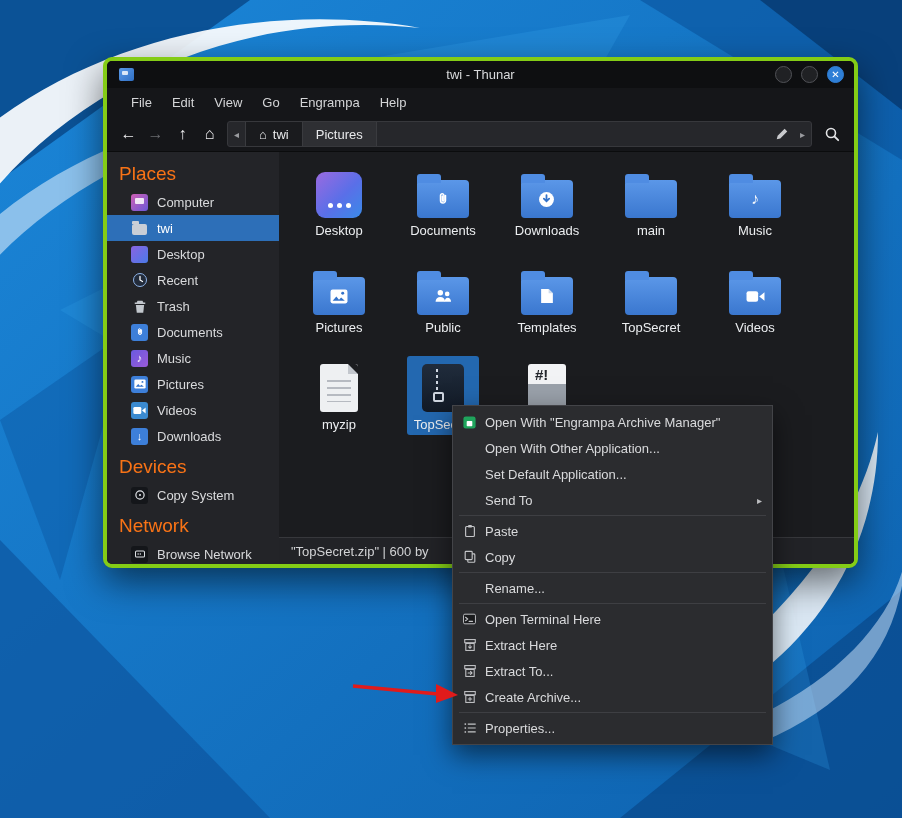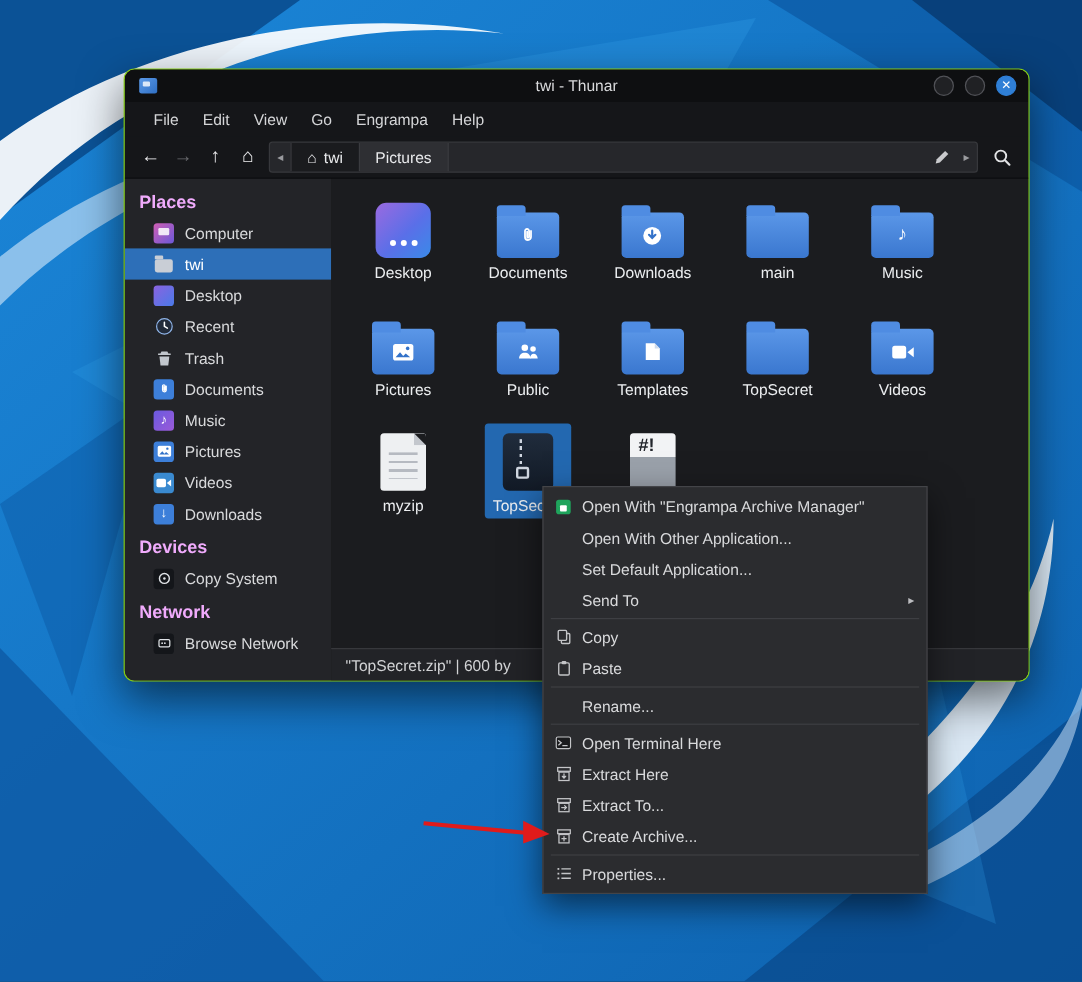--- a/index.html
+++ b/index.html
@@ -7,21 +7,21 @@
   body {
     width:902px; height:818px; position:relative; overflow:hidden;
     font-family:"Liberation Sans", sans-serif;
     background:#1271c4;
   }
   .wallpaper { position:absolute; inset:0; z-index:0; }
 
   
   .window {
     position:absolute; left:103px; top:57px; width:755px; height:511px;
-    background:#1e1f22; border:1px solid #84cc16; border-radius:9px;
+    background:#1e1f22; border:4px solid #84cc16; border-radius:9px;
     box-shadow:0 14px 36px rgba(0,0,0,.55);
     overflow:hidden; display:flex; flex-direction:column; z-index:2;
   }
   .titlebar { height:27px; background:#0e0f11; display:flex; align-items:center; position:relative; flex:0 0 auto; }
   .win-icon { margin-left:12px; width:15px; height:13px; border-radius:2px;
     background:linear-gradient(135deg,#5b9ae8,#2f6fc4); position:relative; z-index:1; }
   .win-icon::after { content:""; position:absolute; left:3px; top:3px; width:6px; height:4px; background:rgba(255,255,255,.8); border-radius:1px; }
   .win-title { position:absolute; left:0; right:0; text-align:center; color:#d9dadc; font-size:13px; }
   .win-buttons { margin-left:auto; display:flex; gap:9px; margin-right:10px; z-index:1; }
   .wbtn { width:17px; height:17px; border-radius:50%; background:#202124; border:1px solid #515257;
@@ -43,21 +43,21 @@
   .crumb.plain  { background:#2e2f33; border-right:1px solid #3a3b3f; }
   .crumb-home-glyph { font-size:13px; color:#e8e9eb; }
   .path-space { flex:1; }
   .bar-icon { width:24px; height:24px; display:flex; align-items:center; justify-content:center; flex:0 0 auto; }
   .search-btn { width:28px; height:26px; display:flex; align-items:center; justify-content:center; }
 
   .content { flex:1; display:flex; min-height:0; }
 
   
   .sidebar { width:172px; background:#232428; padding-top:4px; flex:0 0 auto; }
-  .sb-header { color:#f0abfc; font-weight:bold; font-size:15px; padding:7px 12px 4px; }
+  .sb-header { color:#f97316; font-weight:normal; font-size:19px; padding:7px 12px 4px; }
   .sb-item { height:26px; display:flex; align-items:center; gap:9px; padding-left:24px; color:#d9dadc; font-size:13px; }
   .sb-item.selected { background:#2d6fb8; color:#fff; }
   .sb-ic { width:17px; height:17px; flex:0 0 17px; border-radius:3px; display:flex; align-items:center; justify-content:center;
     font-size:11px; color:#fff; position:relative; }
   .ic-computer { background:linear-gradient(135deg,#d05fb4,#6b58d8); }
   .ic-computer::after { content:""; position:absolute; left:4px; top:4px; width:9px; height:6px; background:rgba(255,255,255,.85); border-radius:1px; }
   .ic-desktop { background:linear-gradient(135deg,#8a63e0,#4a7ae8); }
   .ic-blue { background:#3d7fd9; }
   .ic-music { background:linear-gradient(135deg,#6a5ae0,#9a5ad8); }
   .ic-video { background:#3a8ad0; }
@@ -468,34 +468,34 @@
     <span class="mi-icon"></span>
     <span class="mi-label">Send To</span>
     <span class="submenu-arrow">▸</span>
   </div>
 
   <div class="menu-sep"></div>
 
   <div class="menu-item">
     <span class="mi-icon">
       <svg width="14" height="14" viewBox="0 0 16 16">
+          <rect x="3" y="2.8" width="10" height="11.5" rx="1.2" fill="none" stroke="#c4c5c8" stroke-width="1.3"></rect>
+          <rect x="5.8" y="1" width="4.4" height="3" rx="1" fill="#c4c5c8"></rect>
+        </svg>
+    </span>
+    <span class="mi-label">Paste</span>
+  </div>
+  <div class="menu-item">
+    <span class="mi-icon">
+      <svg width="14" height="14" viewBox="0 0 16 16">
           <rect x="5.5" y="4.5" width="8" height="9.5" rx="1" fill="none" stroke="#c4c5c8" stroke-width="1.3"></rect>
           <rect x="2.5" y="1.5" width="8" height="9.5" rx="1" fill="#2b2c2f" stroke="#c4c5c8" stroke-width="1.3"></rect>
         </svg>
     </span>
     <span class="mi-label">Copy</span>
-  </div>
-  <div class="menu-item">
-    <span class="mi-icon">
-      <svg width="14" height="14" viewBox="0 0 16 16">
-          <rect x="3" y="2.8" width="10" height="11.5" rx="1.2" fill="none" stroke="#c4c5c8" stroke-width="1.3"></rect>
-          <rect x="5.8" y="1" width="4.4" height="3" rx="1" fill="#c4c5c8"></rect>
-        </svg>
-    </span>
-    <span class="mi-label">Paste</span>
   </div>
 
   <div class="menu-sep"></div>
 
   <div class="menu-item">
     <span class="mi-icon"></span>
     <span class="mi-label">Rename...</span>
   </div>
 
   <div class="menu-sep"></div>

